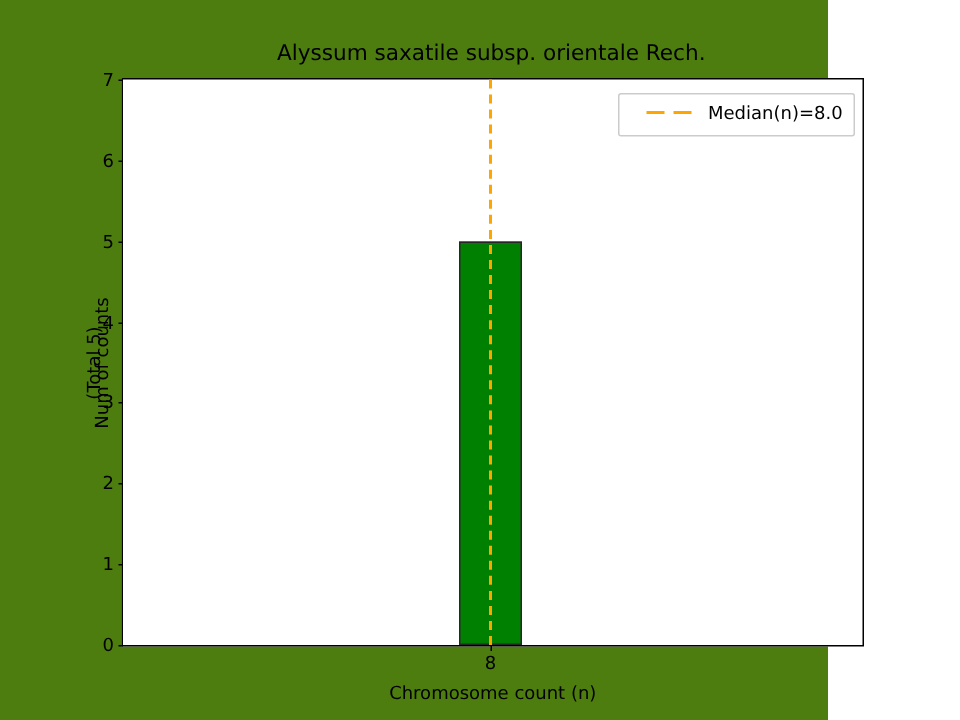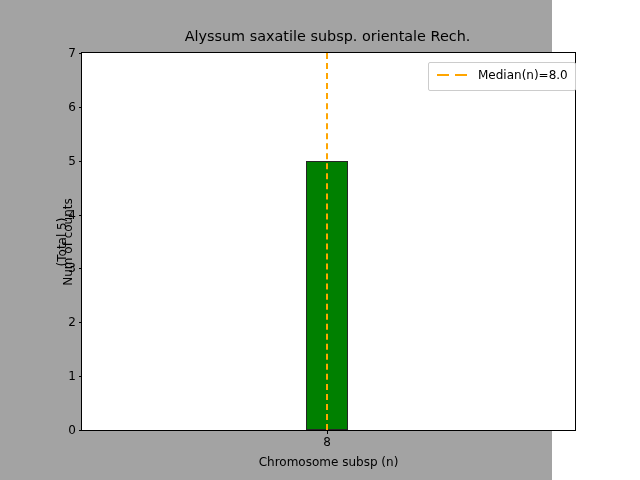--- a/index.html
+++ b/index.html
@@ -11,21 +11,21 @@
     width: 640px;
     height: 480px;
     font-family: "DejaVu Sans", sans-serif;
     color: #000000;
     overflow: hidden;
   }
   #figure {
     position: relative;
     width: 552px;
     height: 480px;
-    background: #a3a3a3;
+    background: #4d7c0f;
   }
   
   #chart-title {
     position: absolute;
     left: 81px;
     top: 28px;
     width: 493px;
     text-align: center;
     font-size: 14.4px;
     line-height: 17px;
@@ -123,23 +123,22 @@
     border-left-style: dashed;
   }
   
   #legend {
     position: absolute;
     left: 330px;
     top: 9px;
     border: 1px solid #cccccc;
     border-radius: 2px;
     background: #ffffff;
-    padding: 5px 7px 6px 7px;
+    padding: 5px 7px 6px 17px;
     box-sizing: border-box;
-    margin-left: 16px;
   }
   #legend-row {
     display: flex;
     align-items: flex-start;
     gap: 8px;
   }
   #legend-swatch {
     position: relative;
     width: 34px;
     height: 14px;
@@ -196,21 +195,21 @@
     <div id="ylabel-main">Num of counts</div>
     <div id="ylabel-sub">(Total 5)</div>
 
     <div class="bar" style="left:224px; width:42px; bottom:0px; height:269.285px; background:#008000;"></div>
 
     <div class="median-line" style="left:244px; top:0px; height:377px; border-left-color:#FFA500;"></div>
 
     <span class="xtick-mark" style="left:245px;"></span>
     <span class="xtick" style="left:245px;">8</span>
 
-    <div id="xlabel">Chromosome subsp (n)</div>
+    <div id="xlabel">Chromosome count (n)</div>
 
     <div id="legend">
       <div id="legend-row">
         <span id="legend-swatch">
           <span class="dash d1" style="border-top-color:#FFA500;"></span>
           <span class="dash d2" style="border-top-color:#FFA500;"></span>
         </span>
         <span id="legend-text">
           <span>Median(n)=8.0</span><br>
         </span>

